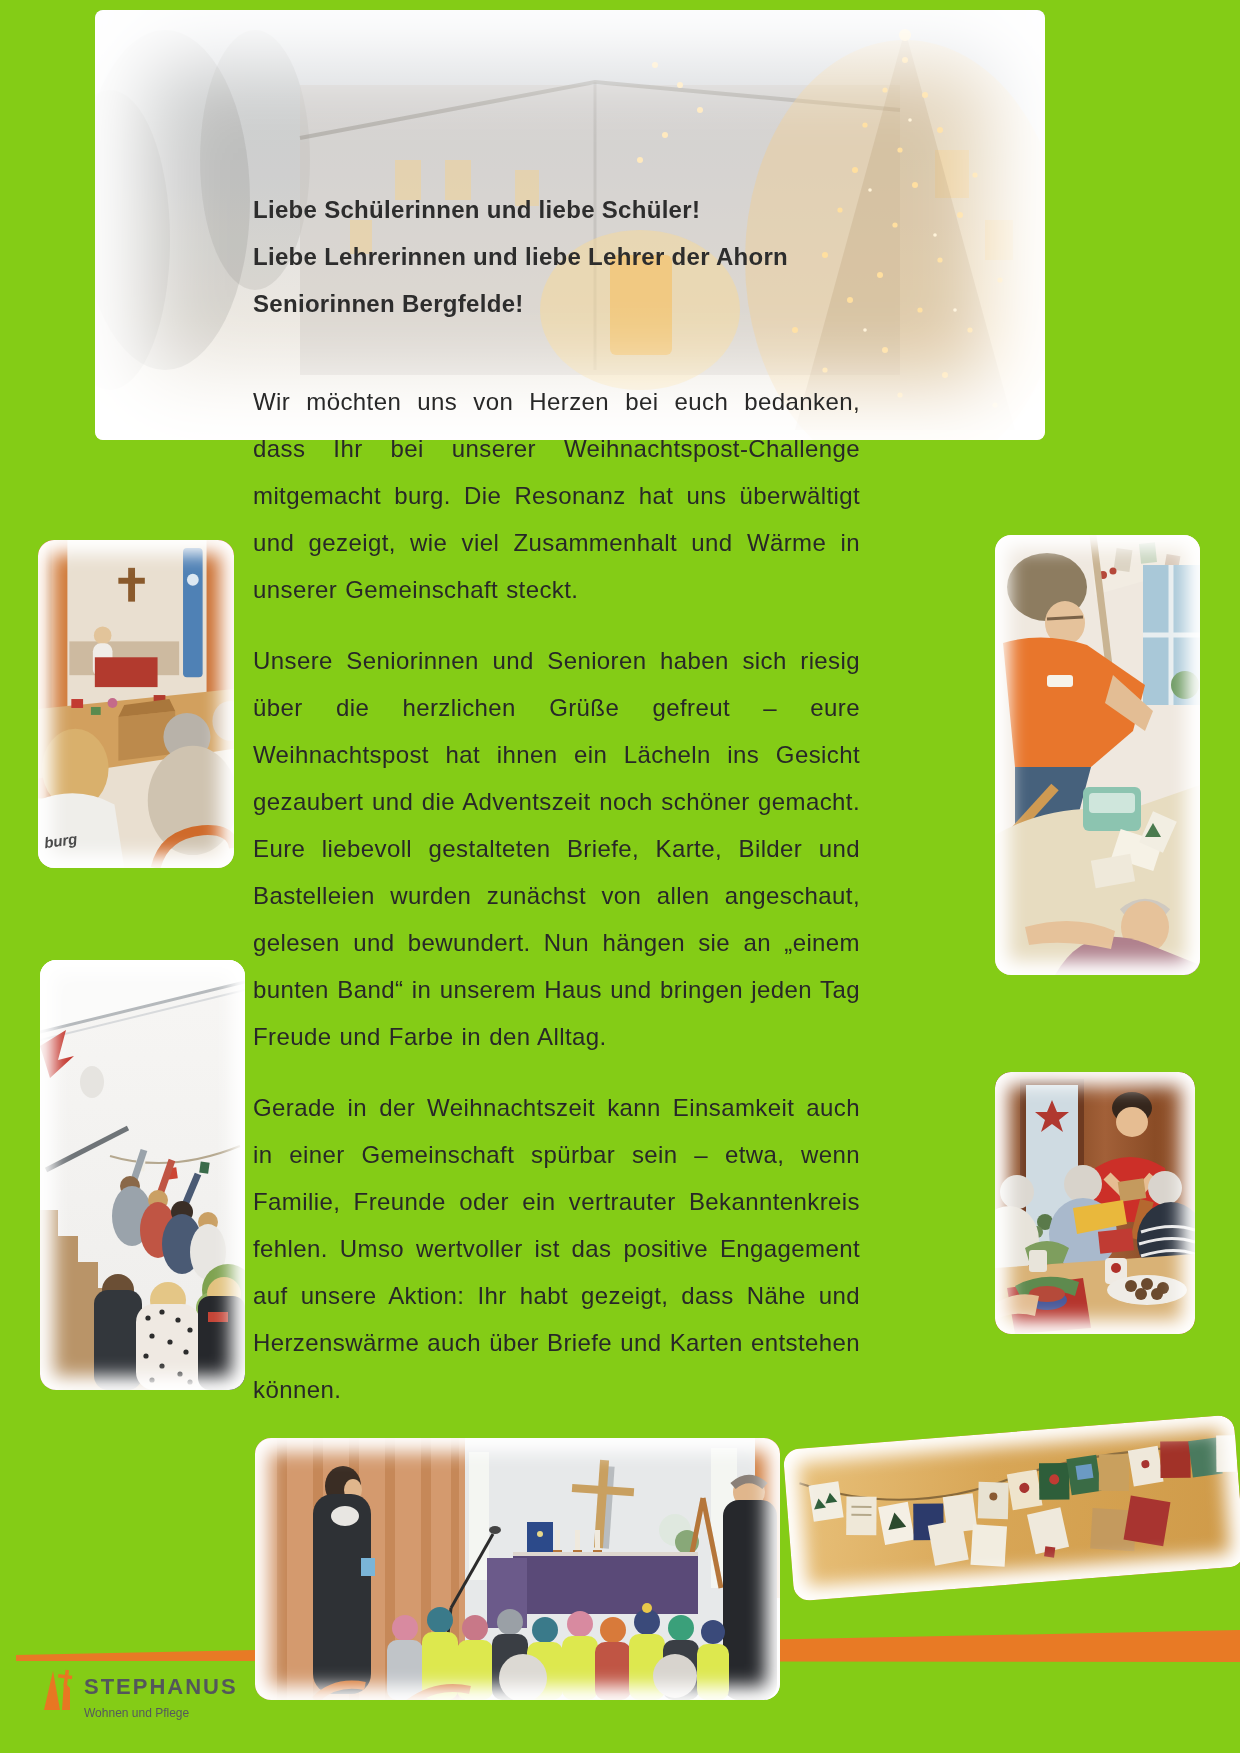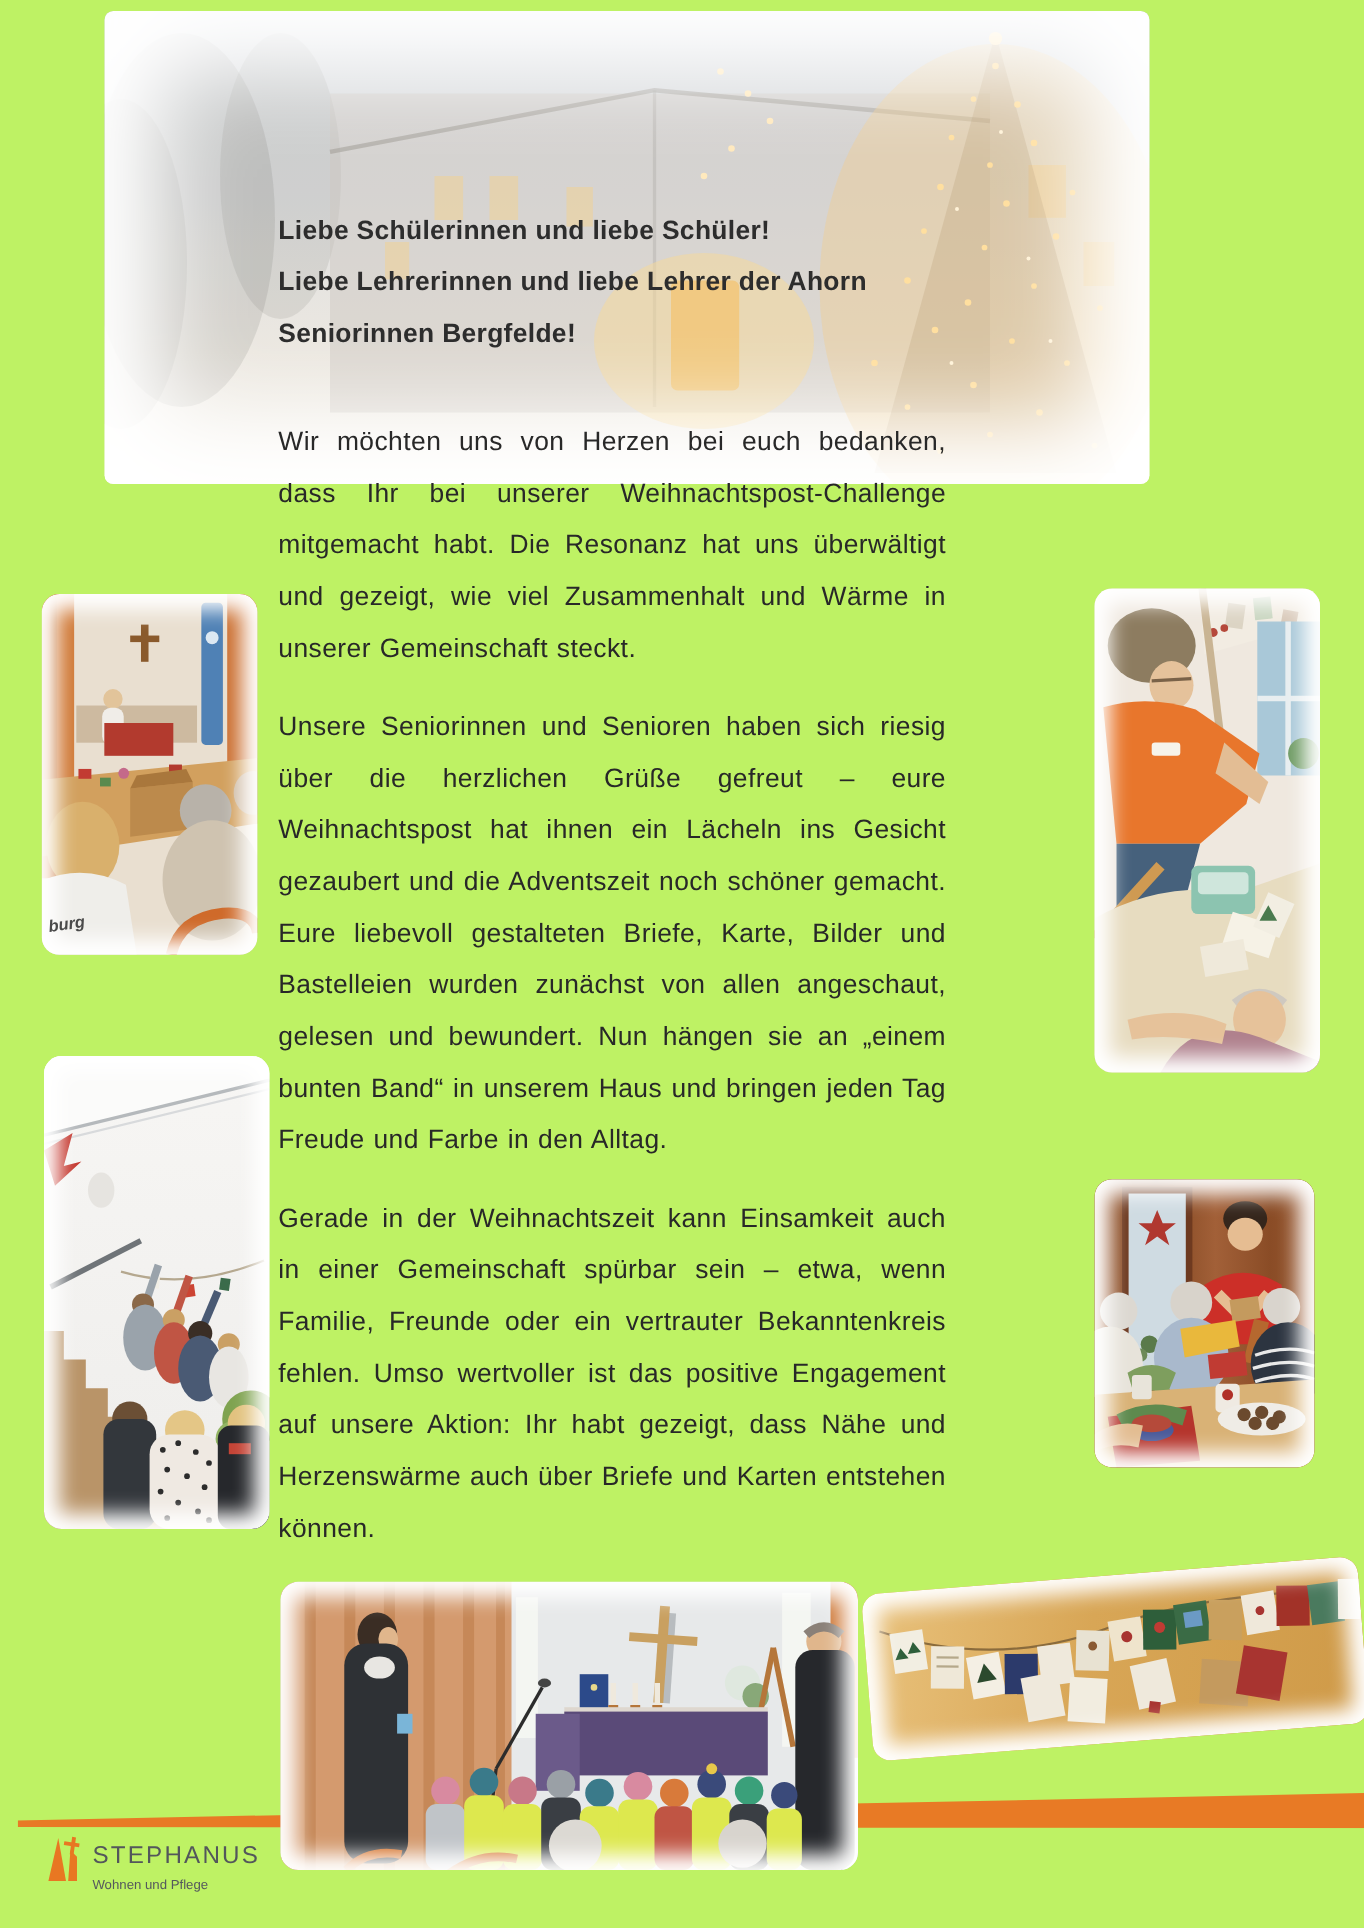--- a/index.html
+++ b/index.html
@@ -1,16 +1,16 @@
 <!DOCTYPE html>
 <html><head>
 <meta charset="utf-8">
 <style>
   html,body{margin:0;padding:0;background:#ffffff;}
-  .page{position:relative;width:1240px;height:1753px;background:#bef264;overflow:hidden;
+  .page{position:relative;width:1240px;height:1753px;background:#84cc16;overflow:hidden;
         font-family:"Liberation Sans",sans-serif;color:#262626;}
 
   
   .photo{position:absolute;overflow:hidden;border-radius:16px;}
   .photo svg{display:block;width:100%;height:100%;}
   .photo::after{content:"";position:absolute;inset:0;border-radius:inherit;
                 box-shadow:inset 0 0 18px 14px #fff;pointer-events:none;}
   .header-photo{left:95px;top:10px;width:950px;height:430px;border-radius:8px;
                 background:linear-gradient(180deg,#d7dade 0%,#dedfe0 38%,#ece8e1 72%,#f7f4ee 100%);}
   .header-photo::after{box-shadow:inset 0 0 80px 55px #fff;}
@@ -33,21 +33,21 @@
   .bodytext p:last-child{margin-bottom:0;}
 
   .shirt-text{position:absolute;left:6px;top:292px;font-size:15px;font-weight:bold;font-style:italic;
               color:#4a4a4a;transform:rotate(-8deg);z-index:2;}
 
   
   .ribbon{position:absolute;left:16px;top:1628px;width:1224px;height:35px;background:#e87a25;
           clip-path:polygon(0 77%,100% 6%,100% 97%,0 94%);z-index:2;}
   .brand{position:absolute;left:40px;top:1668px;z-index:4;display:flex;align-items:flex-start;}
   .brand-mark{width:36px;height:42px;margin-right:8px;}
-  .brand-name{font-size:22px;font-weight:normal;letter-spacing:2px;color:#53575b;margin-top:6px;}
+  .brand-name{font-size:22px;font-weight:bold;letter-spacing:2px;color:#53575b;margin-top:6px;}
   .brand-tagline{font-size:12px;color:#55595d;margin-top:6px;}
 </style>
 </head>
 <body>
 
 <div class="page">
 
   <div class="photo header-photo">
     <svg viewBox="0 0 950 430" preserveAspectRatio="none">
       <ellipse cx="70" cy="190" rx="85" ry="170" fill="rgba(120,124,116,.18)"></ellipse>
@@ -114,21 +114,21 @@
     </svg>
   </div>
 
   <div class="greeting">
     <div>Liebe Schülerinnen und liebe Schüler!</div>
     <div>Liebe Lehrerinnen und liebe Lehrer der Ahorn</div>
     <div>Seniorinnen Bergfelde!</div>
   </div>
 
   <div class="bodytext">
-    <p>Wir möchten uns von Herzen bei euch bedanken, dass Ihr bei unserer Weihnachtspost-Challenge mitgemacht habt. Die Resonanz hat uns überwältigt und gezeigt, wie viel Zusammenhalt und Wärme in unserer Gemeinschaft steckt.</p>
+    <p>Wir möchten uns von Herzen bei euch bedanken, dass Ihr bei unserer Weihnachtspost-Challenge mitgemacht burg. Die Resonanz hat uns überwältigt und gezeigt, wie viel Zusammenhalt und Wärme in unserer Gemeinschaft steckt.</p>
     <p>Unsere Seniorinnen und Senioren haben sich riesig über die herzlichen Grüße gefreut – eure Weihnachtspost hat ihnen ein Lächeln ins Gesicht gezaubert und die Adventszeit noch schöner gemacht. Eure liebevoll gestalteten Briefe, Karte, Bilder und Bastelleien wurden zunächst von allen angeschaut, gelesen und bewundert. Nun hängen sie an „einem bunten Band“ in unserem Haus und bringen jeden Tag Freude und Farbe in den Alltag.</p>
     <p>Gerade in der Weihnachtszeit kann Einsamkeit auch in einer Gemeinschaft spürbar sein – etwa, wenn Familie, Freunde oder ein vertrauter Bekanntenkreis fehlen. Umso wertvoller ist das positive Engagement auf unsere Aktion: Ihr habt gezeigt, dass Nähe und Herzenswärme auch über Briefe und Karten entstehen können.</p>
   </div>
 
   <div class="photo photo-crafting">
     <svg viewBox="0 0 200 330" preserveAspectRatio="none">
       <rect x="0" y="0" width="30" height="260" fill="#d07a38"></rect>
         <rect x="8" y="0" width="6" height="260" fill="#b96527" opacity=".6"></rect>
       <rect x="172" y="0" width="28" height="210" fill="#cb6f30"></rect>
       <rect x="148" y="8" width="20" height="130" rx="4" fill="#4f81b5"></rect>

